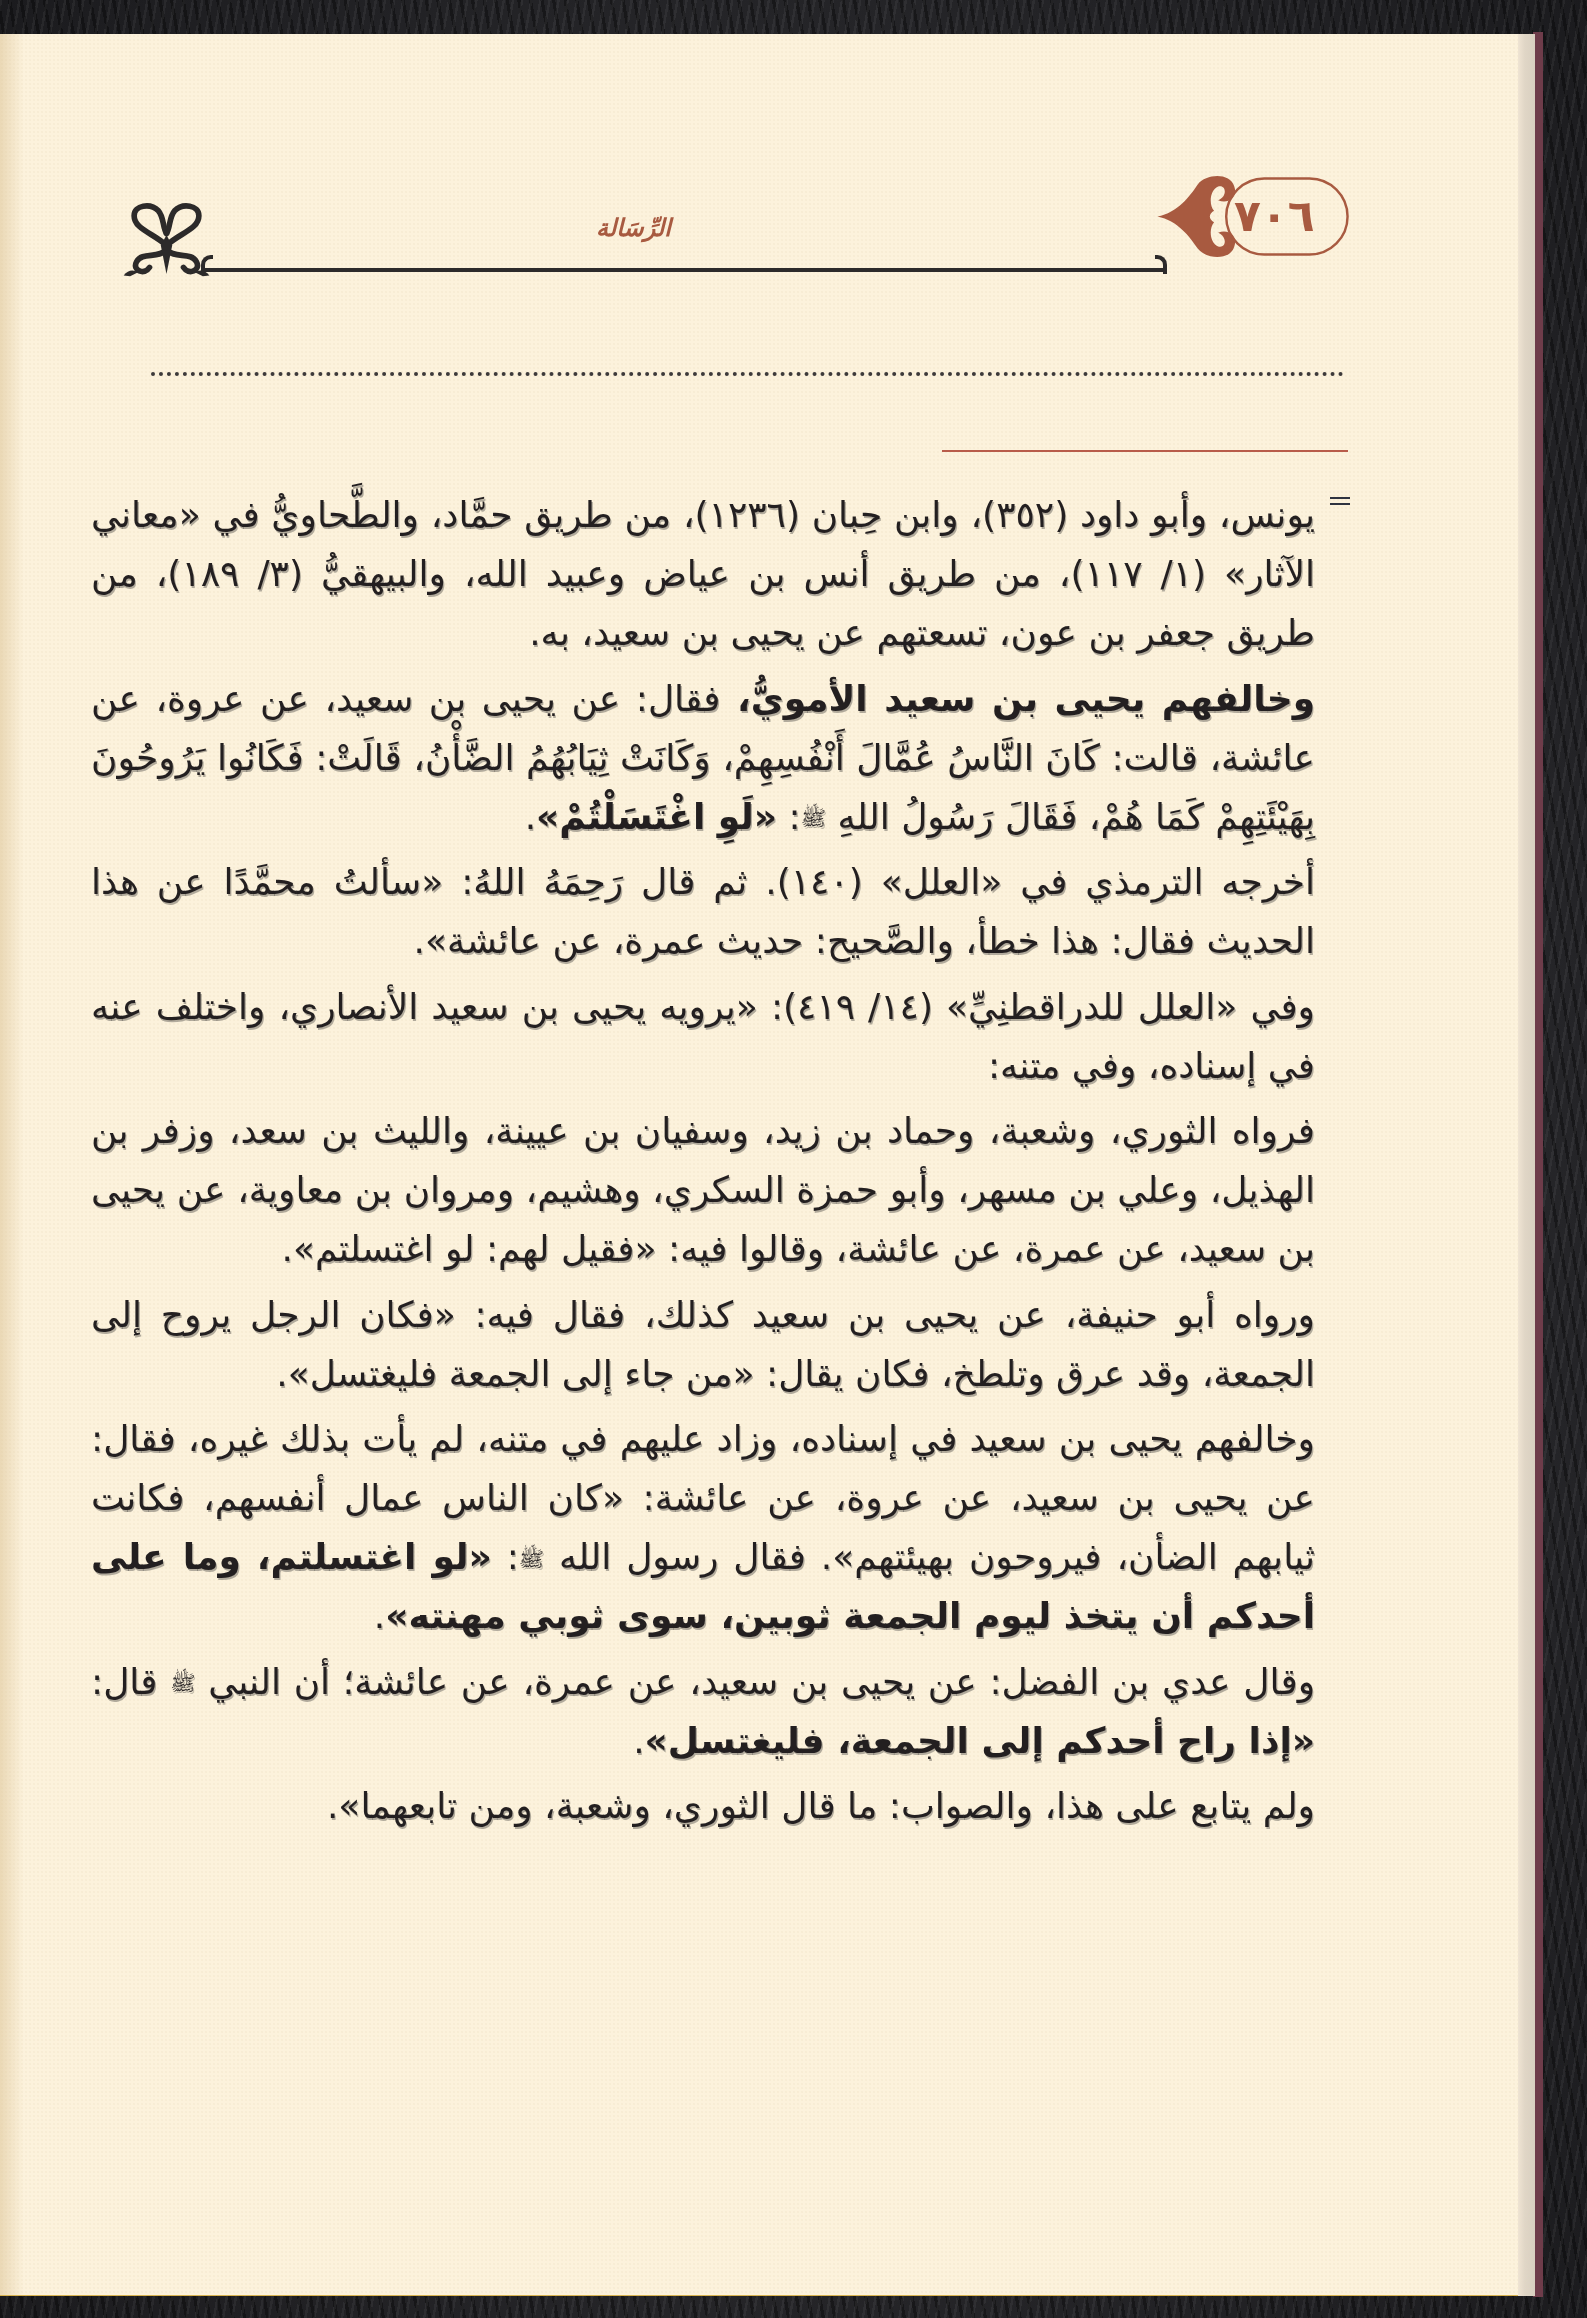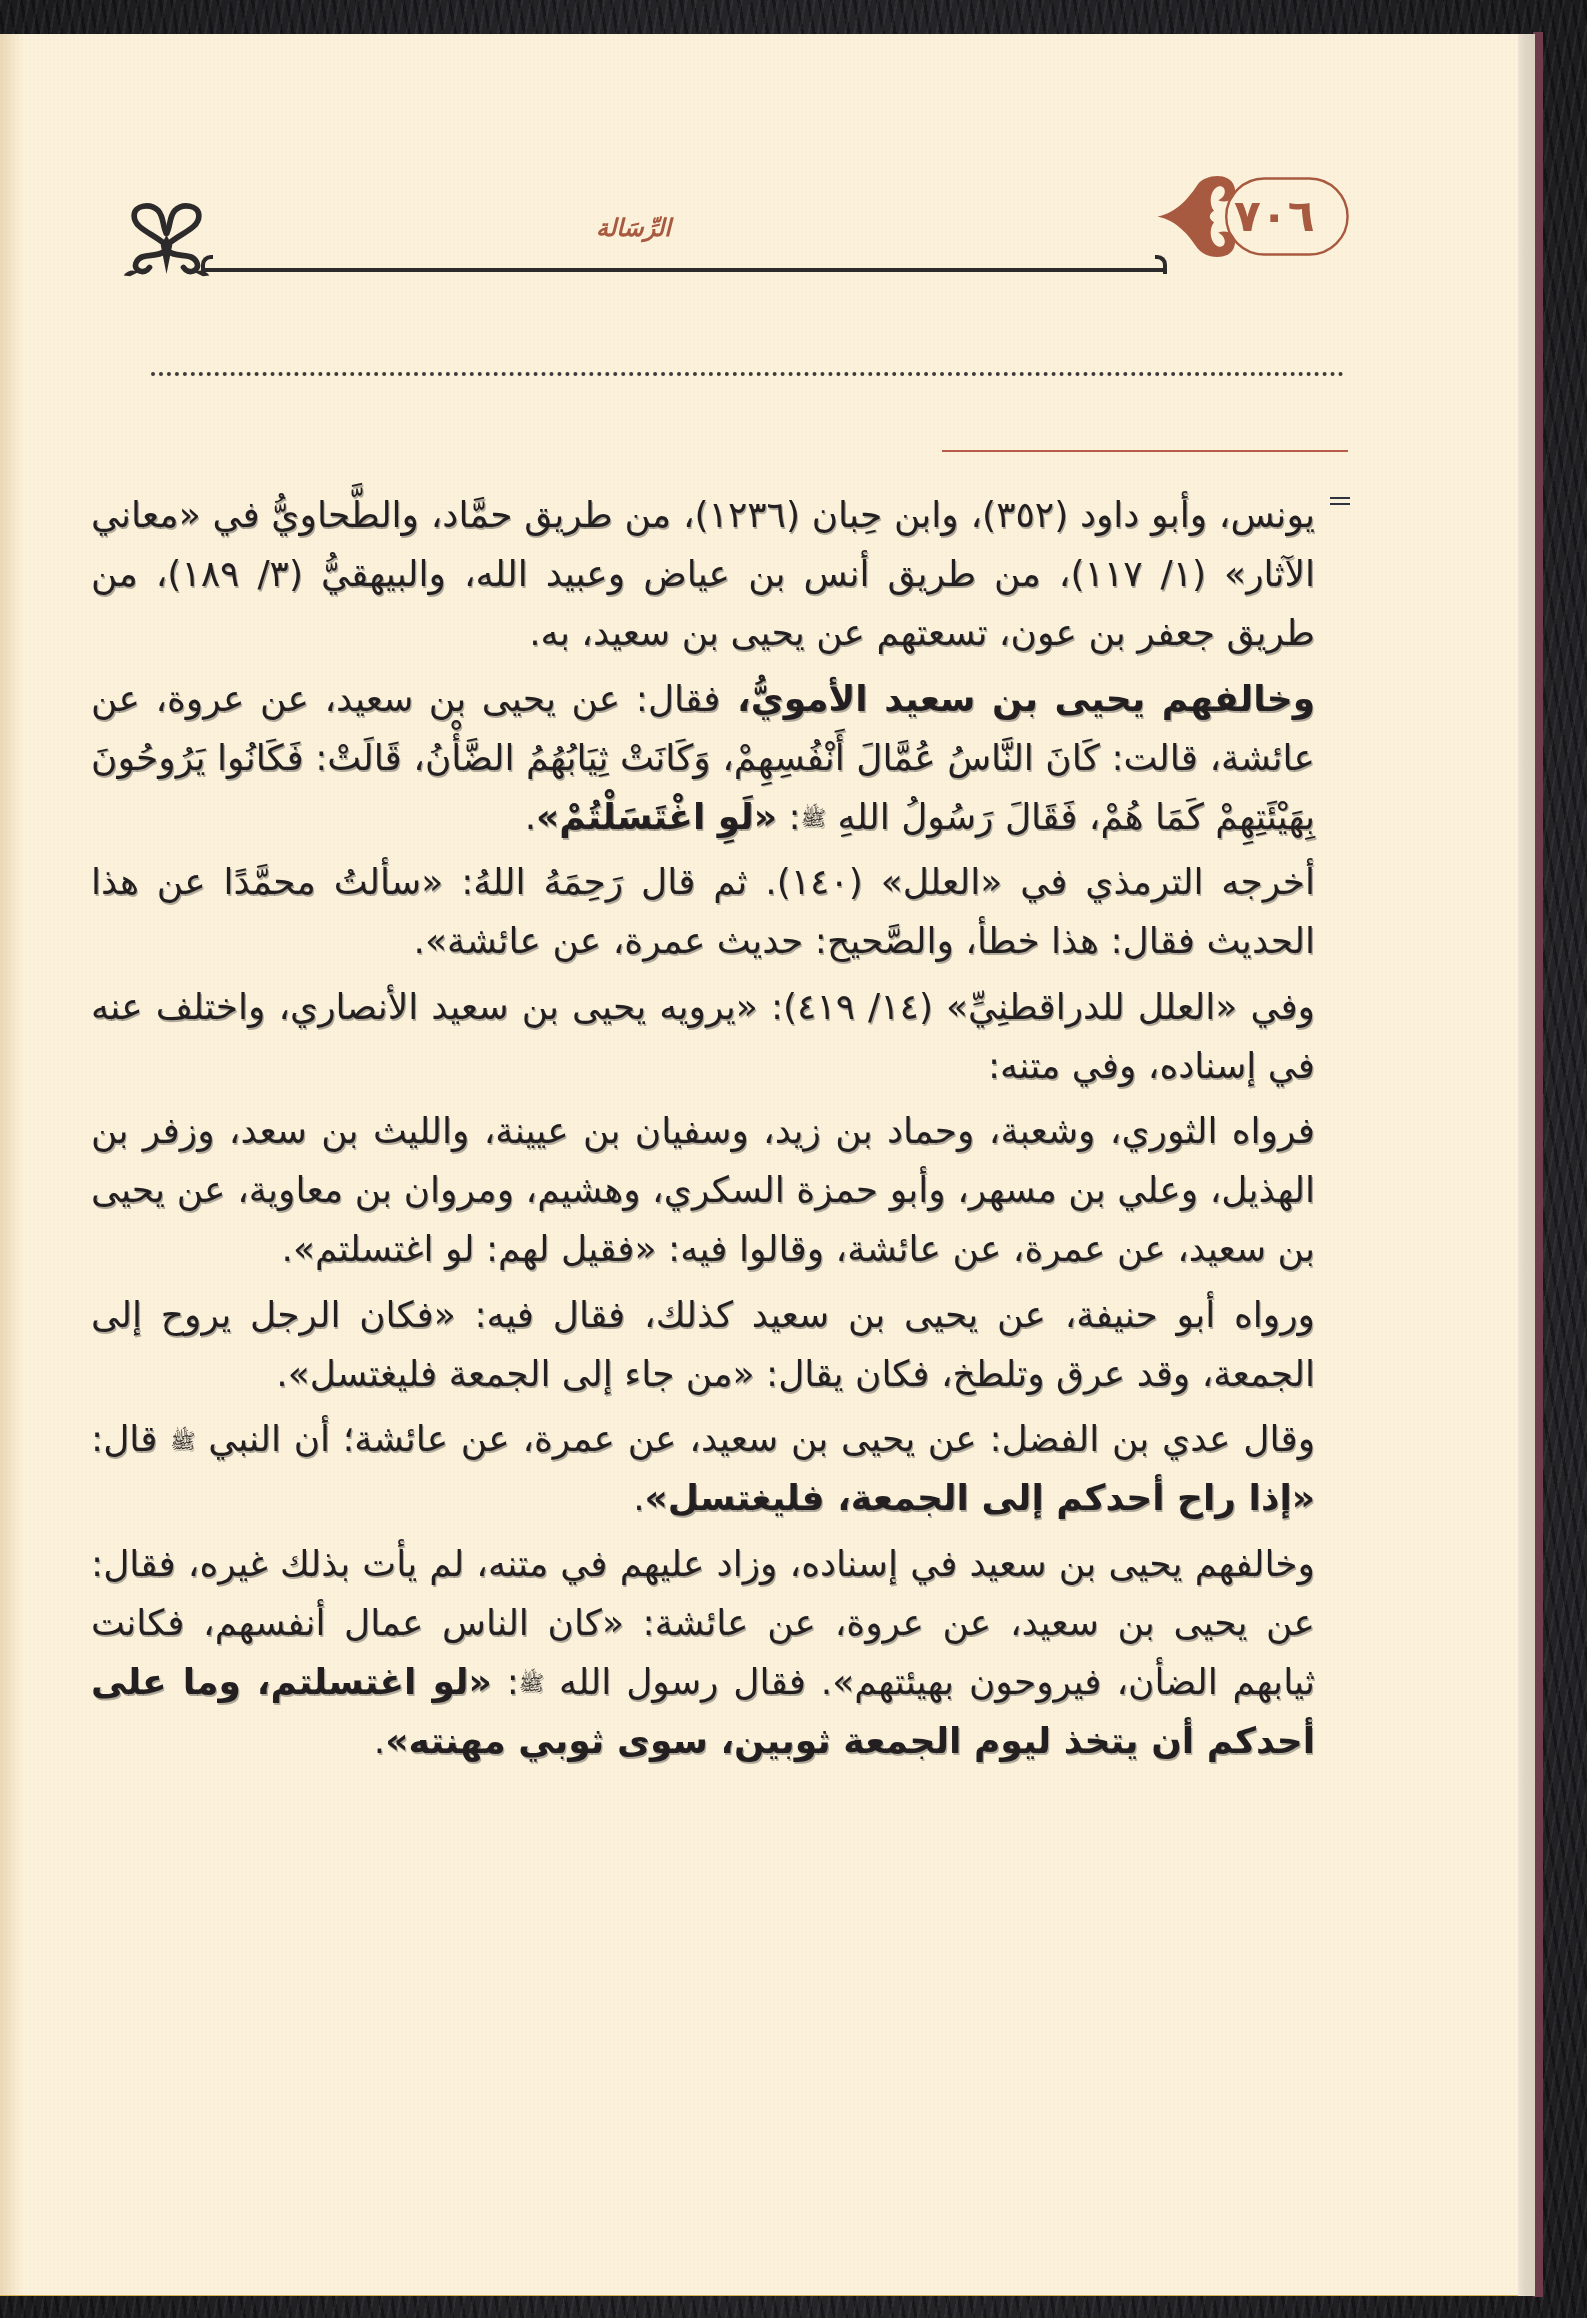--- a/index.html
+++ b/index.html
@@ -227,17 +227,18 @@
   <div class="footnote-rule"></div>
   <div class="continuation-mark"></div>
 
   <div class="text-block" id="text-block">
       <p class="para"><span>يونس، وأبو داود (٣٥٢)، وابن حِبان (١٢٣٦)، من طريق حمَّاد، والطَّحاويُّ في «معاني الآثار» (١/ ١١٧)، من طريق أنس بن عياض وعبيد الله، والبيهقيُّ (٣/ ١٨٩)، من طريق جعفر بن عون، تسعتهم عن يحيى بن سعيد، به.</span></p>
       <p class="para"><span class="bold">وخالفهم يحيى بن سعيد الأمويُّ، </span><span>فقال: عن يحيى بن سعيد، عن عروة، عن عائشة، قالت: كَانَ النَّاسُ عُمَّالَ أَنْفُسِهِمْ، وَكَانَتْ ثِيَابُهُمُ الضَّأْنُ، قَالَتْ: فَكَانُوا يَرُوحُونَ بِهَيْئَتِهِمْ كَمَا هُمْ، فَقَالَ رَسُولُ اللهِ </span><span class="honorific">ﷺ</span><span>: </span><span class="bold">«لَوِ اغْتَسَلْتُمْ»</span><span>.</span></p>
       <p class="para"><span>أخرجه الترمذي في «العلل» (١٤٠). ثم قال رَحِمَهُ اللهُ: «سألتُ محمَّدًا عن هذا الحديث فقال: هذا خطأ، والصَّحيح: حديث عمرة، عن عائشة».</span></p>
       <p class="para"><span>وفي «العلل للدراقطنِيِّ» (١٤/ ٤١٩): «يرويه يحيى بن سعيد الأنصاري، واختلف عنه في إسناده، وفي متنه:</span></p>
       <p class="para"><span>فرواه الثوري، وشعبة، وحماد بن زيد، وسفيان بن عيينة، والليث بن سعد، وزفر بن الهذيل، وعلي بن مسهر، وأبو حمزة السكري، وهشيم، ومروان بن معاوية، عن يحيى بن سعيد، عن عمرة، عن عائشة، وقالوا فيه: «فقيل لهم: لو اغتسلتم».</span></p>
       <p class="para"><span>ورواه أبو حنيفة، عن يحيى بن سعيد كذلك، فقال فيه: «فكان الرجل يروح إلى الجمعة، وقد عرق وتلطخ، فكان يقال: «من جاء إلى الجمعة فليغتسل».</span></p>
+      <p class="para"><span>وخالفهم يحيى بن سعيد في إسناده، وزاد عليهم في متنه، لم يأت بذلك غيره، فقال: عن يحيى بن سعيد، عن عروة، عن عائشة: «كان الناس عمال أنفسهم، فكانت ثيابهم الضأن، فيروحون بهيئتهم». فقال رسول الله </span><span class="honorific">ﷺ</span><span>: </span><span class="bold">«لو اغتسلتم، وما على أحدكم أن يتخذ ليوم الجمعة ثوبين، سوى ثوبي مهنته»</span><span>.</span></p>
       <p class="para"><span>وقال عدي بن الفضل: عن يحيى بن سعيد، عن عمرة، عن عائشة؛ أن النبي </span><span class="honorific">ﷺ</span><span> قال: </span><span class="bold">«إذا راح أحدكم إلى الجمعة، فليغتسل»</span><span>.</span></p>
-      <p class="para"><span>وخالفهم يحيى بن سعيد في إسناده، وزاد عليهم في متنه، لم يأت بذلك غيره، فقال: عن يحيى بن سعيد، عن عروة، عن عائشة: «كان الناس عمال أنفسهم، فكانت ثيابهم الضأن، فيروحون بهيئتهم». فقال رسول الله </span><span class="honorific">ﷺ</span><span>: </span><span class="bold">«لو اغتسلتم، وما على أحدكم أن يتخذ ليوم الجمعة ثوبين، سوى ثوبي مهنته»</span><span>.</span></p>
+      <p class="para"><span>ولم يتابع على هذا، والصواب: ما قال الثوري، وشعبة، ومن تابعهما».</span></p>
     </div>
 </div>
 
 
 </body></html>

